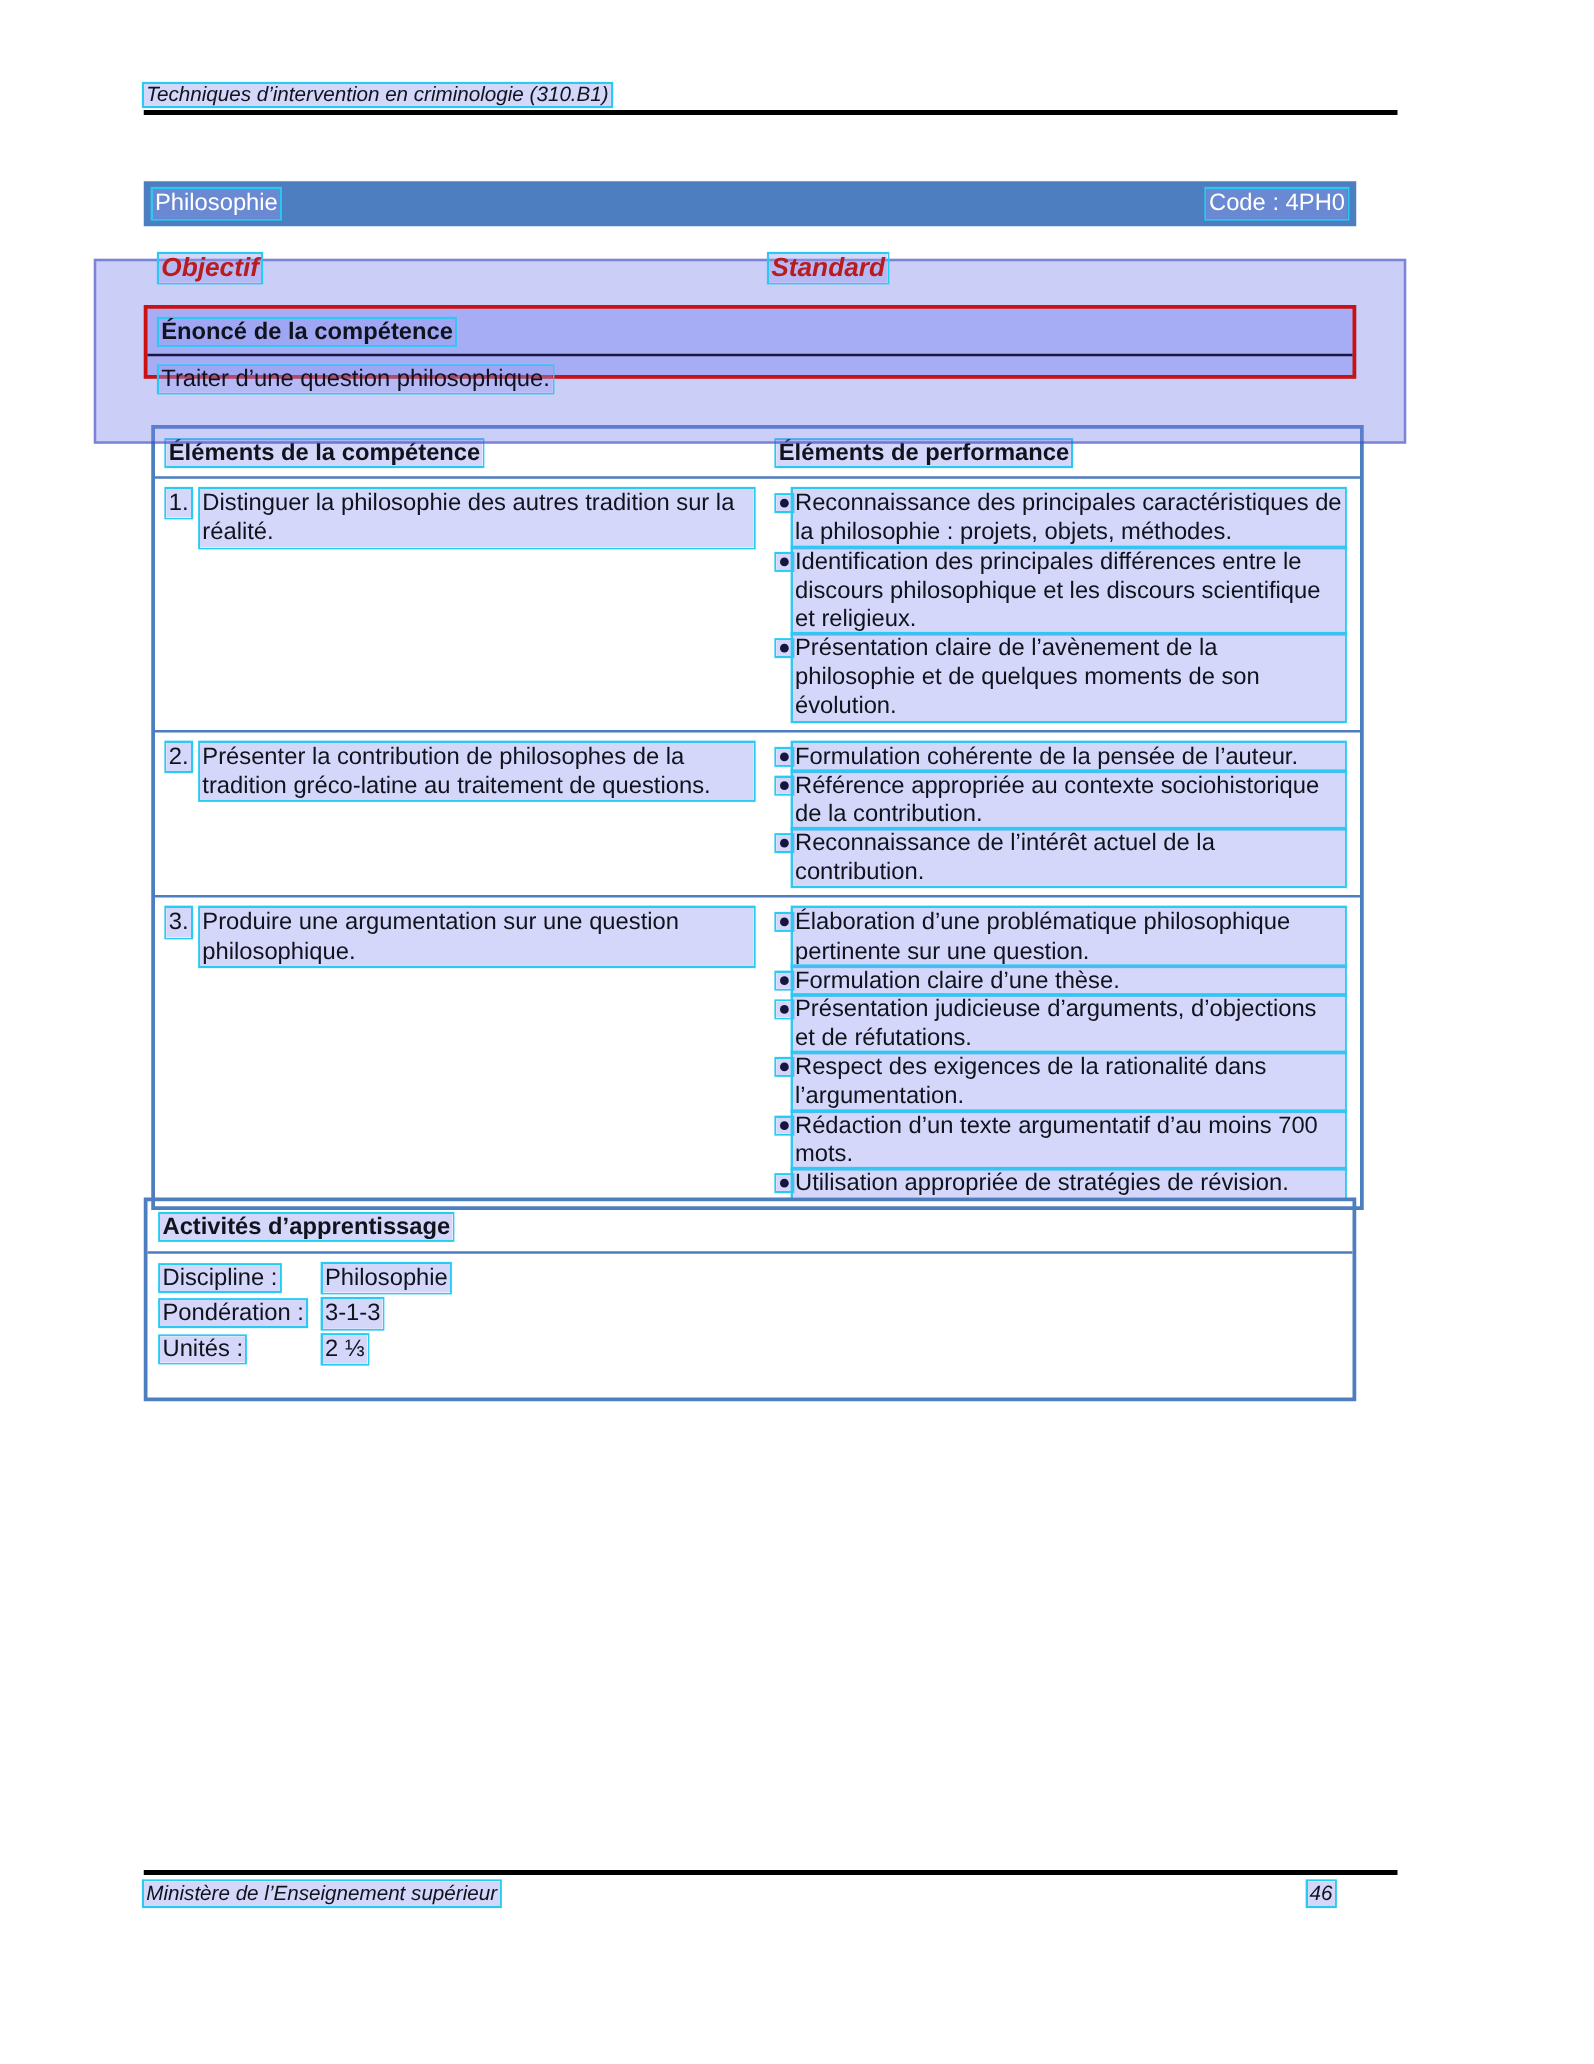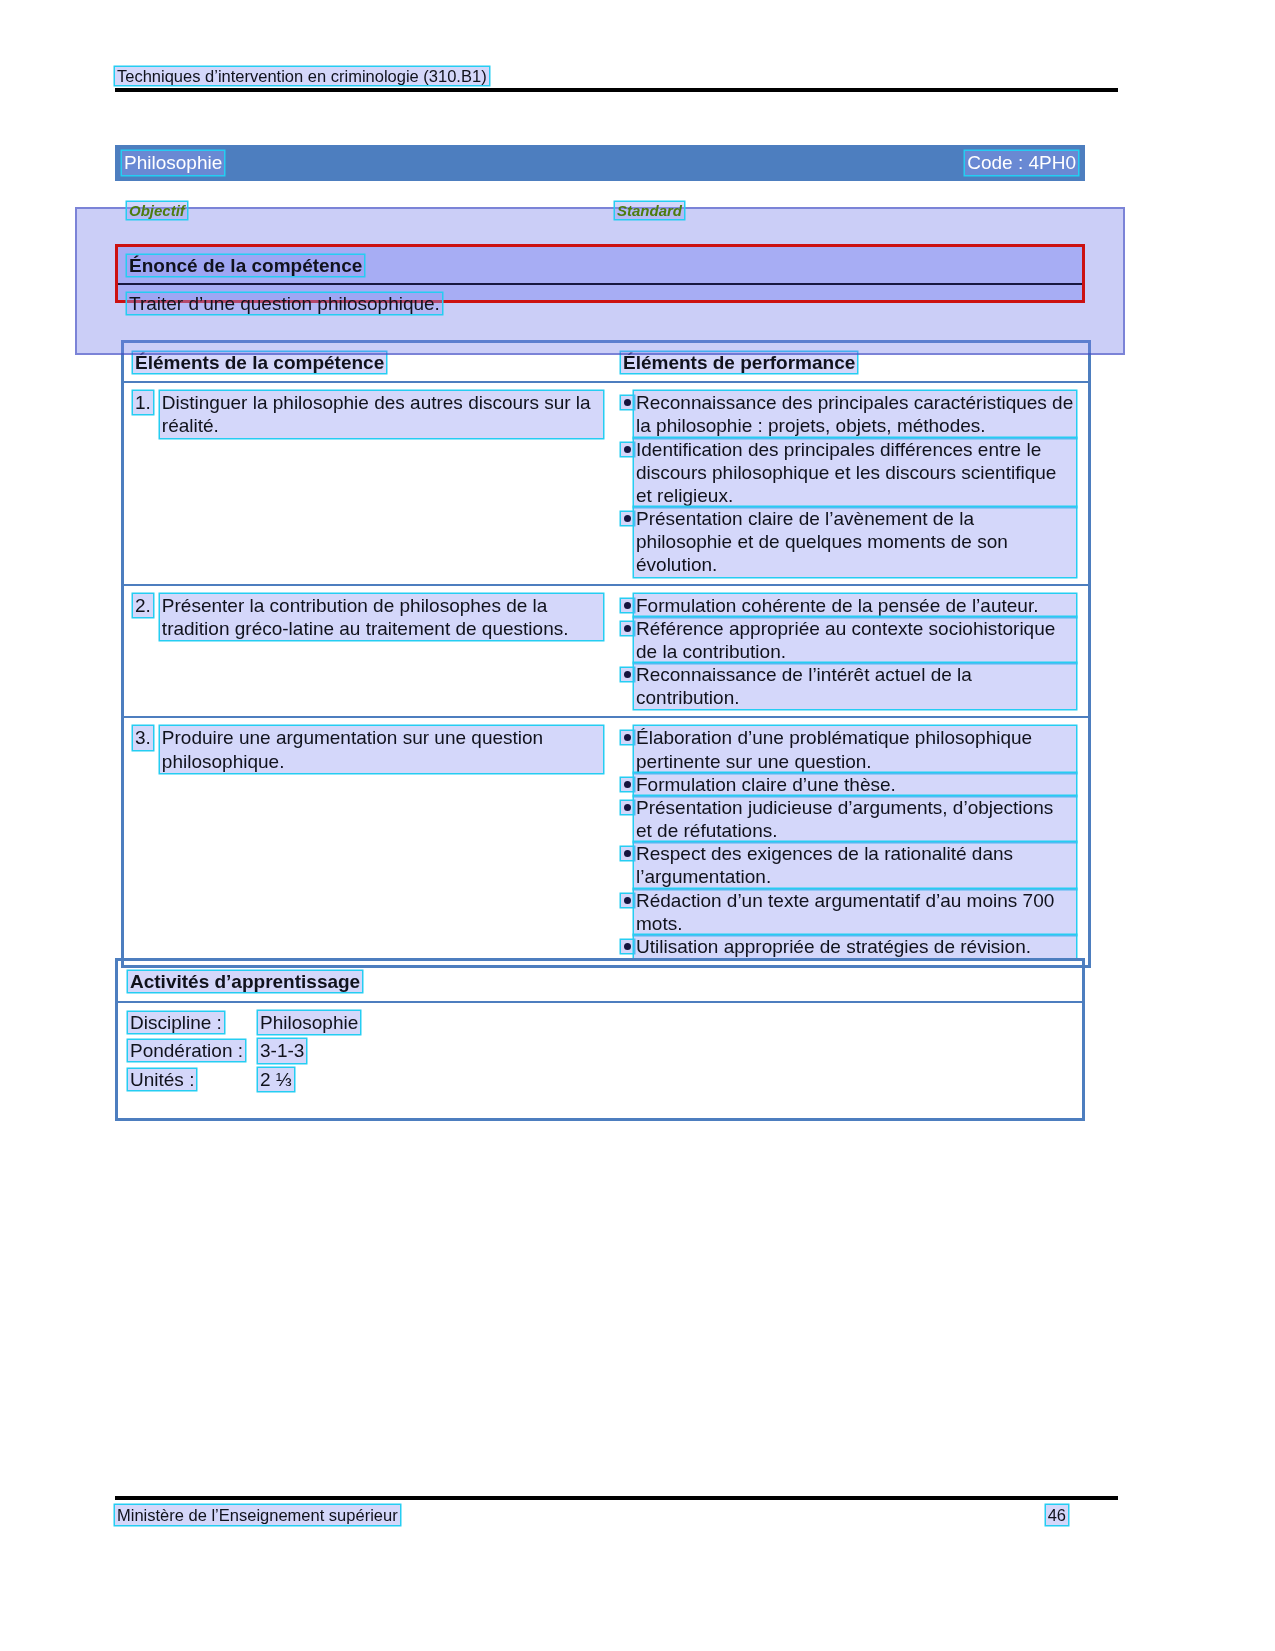--- a/index.html
+++ b/index.html
@@ -9,42 +9,42 @@
     font-family:"Liberation Sans", sans-serif; color:#10121c;
     font-size:19px; line-height:1.22; overflow:hidden;
   }
   
   .hl {
     background:rgba(148,156,242,0.40);
     box-shadow:0 0 0 1.5px #25cdf2;
     -webkit-box-decoration-break:clone; box-decoration-break:clone;
     padding:0 2px;
   }
-  .small { font-size:16.5px; }
+  .small { font-size:16.5px;font-style:italic; }
   .b { font-weight:bold; }
 
   .header-text { position:absolute; left:115px; top:66px; }
   .rule { position:absolute; left:115px; width:1003px; height:4px; background:#000; }
   .rule.top { top:88px; }
   .rule.bottom { top:1496px; }
 
   .title-bar {
     position:absolute; left:115px; top:145px; width:970px; height:36px;
     background:#4d7ebf; color:#ffffff; display:flex; justify-content:space-between;
     align-items:center; padding:0 7px; z-index:0;
   }
 
   .overlay {
     position:absolute; left:75px; top:207px; width:1050px; height:148px;
     background:rgba(118,126,235,0.38); border:2px solid rgba(58,70,190,0.55);
     z-index:1; pointer-events:none;
   }
 
-  .col-head { position:absolute; top:202px; font-size:15px; font-weight:bold;
-    font-style:italic; color:#4d7c0f; z-index:2; }
+  .col-head { position:absolute; top:202px; font-size:21px; font-weight:bold;
+    font-style:italic; color:#b91c1c; z-index:2; }
   .col-head.objectif { left:127px; }
   .col-head.standard { left:615px; }
 
   .enonce-box {
     position:absolute; left:115px; top:244px; width:970px; height:59px;
     border:3px solid #cc1111; background:rgba(125,132,240,0.45); z-index:2;
   }
   .enonce-heading { padding:7px 9px 6px; font-weight:bold; border-bottom:2px solid #181840; }
   .enonce-statement { padding:7px 9px; }
 
@@ -125,21 +125,21 @@
         <span class="hl b">Éléments de la compétence</span>
       </div>
       <div class="h2">
         <span class="hl b">Éléments de performance</span>
       </div>
     </div>
 
     <div class="trow">
       <div class="cell-el">
         <span class="num hl">1.</span>
-        <span class="eltext hl">Distinguer la philosophie des autres discours sur la réalité.</span>
+        <span class="eltext hl">Distinguer la philosophie des autres tradition sur la réalité.</span>
       </div>
       <div class="cell-cr">
         <div class="crit">
           <span class="bullet-hl hl">
               <span class="dot"></span>
             </span>
           <span class="crtext hl">Reconnaissance des principales caractéristiques de la philosophie : projets, objets, méthodes.</span>
         </div>
         <div class="crit">
           <span class="bullet-hl hl">

